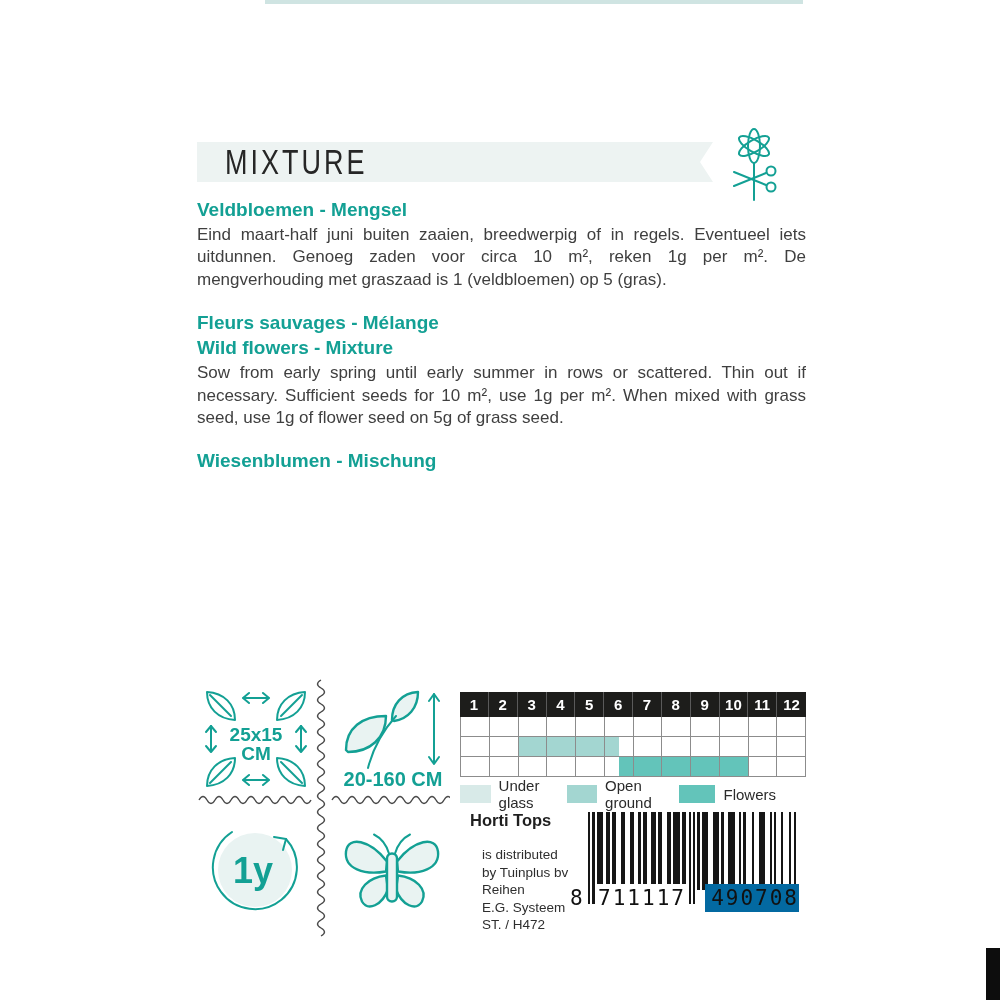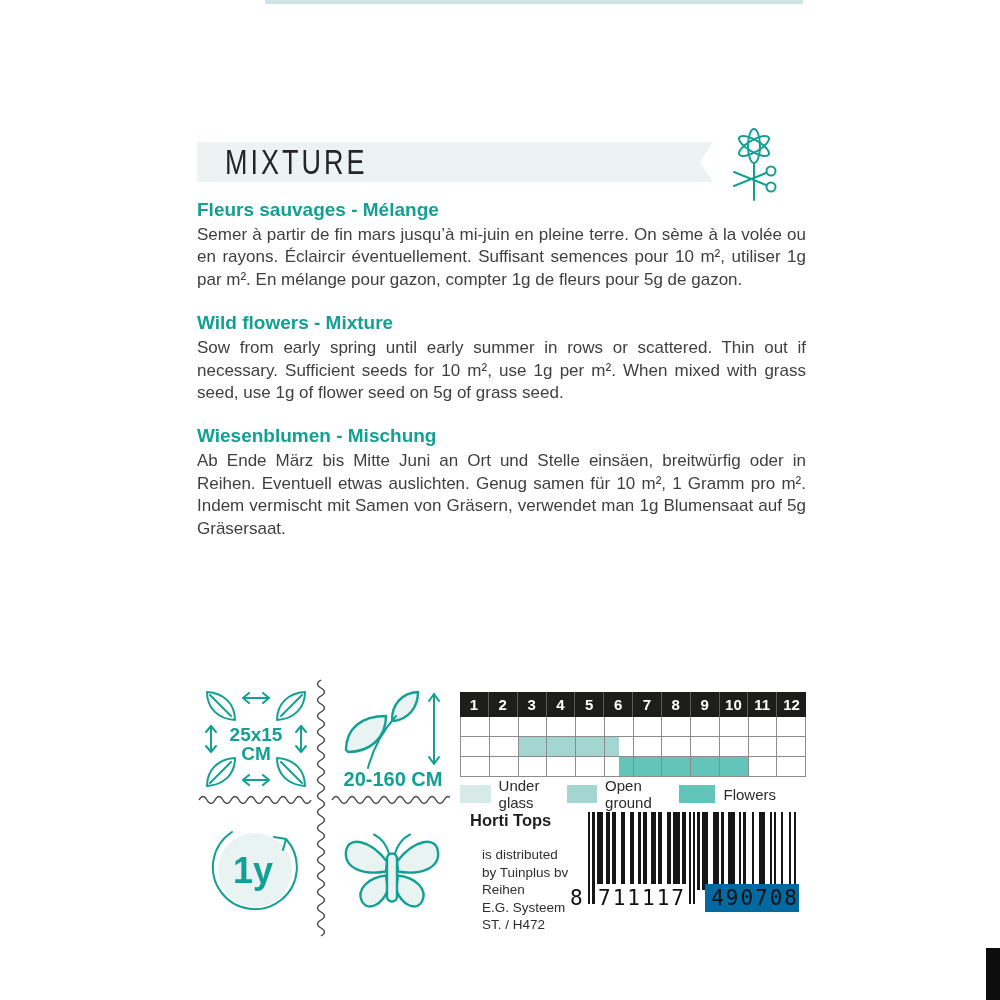--- a/index.html
+++ b/index.html
@@ -75,30 +75,32 @@
       <line x1="30" y1="37" x2="30" y2="74"></line>
       <line x1="10" y1="46" x2="42" y2="59"></line>
       <line x1="10" y1="60" x2="42" y2="47"></line>
       <circle cx="47" cy="61" r="4.5"></circle>
       <circle cx="47" cy="45" r="4.5"></circle>
     </g>
   </svg>
 
   <div class="sections">
     <div class="section">
+      <h2>Veldbloemen - Mengsel</h2>
+      <p>Eind maart-half juni buiten zaaien, breedwerpig of in regels. Eventueel iets uitdunnen. Genoeg zaden voor circa 10 m², reken 1g per m². De mengverhouding met graszaad is 1 (veldbloemen) op 5 (gras).</p>
+    </div>
+    <div class="section">
       <h2>Fleurs sauvages - Mélange</h2>
-      <p>Semer à partir de fin mars jusqu’à mi-juin en pleine terre. On sème à la volée ou en rayons. Éclaircir éventuellement. Suffisant semences pour 10 m², utiliser 1g par m². En mélange pour gazon, compter 1g de fleurs pour 5g de gazon.</p>
     </div>
     <div class="section">
       <h2>Wild flowers - Mixture</h2>
       <p>Sow from early spring until early summer in rows or scattered. Thin out if necessary. Sufficient seeds for 10 m², use 1g per m². When mixed with grass seed, use 1g of flower seed on 5g of grass seed.</p>
     </div>
     <div class="section">
       <h2>Wiesenblumen - Mischung</h2>
-      <p>Ab Ende März bis Mitte Juni an Ort und Stelle einsäen, breitwürfig oder in Reihen. Eventuell etwas auslichten. Genug samen für 10 m², 1 Gramm pro m². Indem vermischt mit Samen von Gräsern, verwendet man 1g Blumensaat auf 5g Gräsersaat.</p>
     </div>
   </div>
 
   <svg class="spacing-icon" width="118" height="114" viewBox="0 0 118 114">
     <g class="ic-thin">
       <g transform="translate(40,8) scale(-1,1)">
         <path d="M2,30 C2,14 13,3 30,2 C30,18 19,29 2,30 Z"></path>
           <path d="M6,26 C13,19 20,12 27,5"></path>
       </g>
       <g transform="translate(78,8)">

